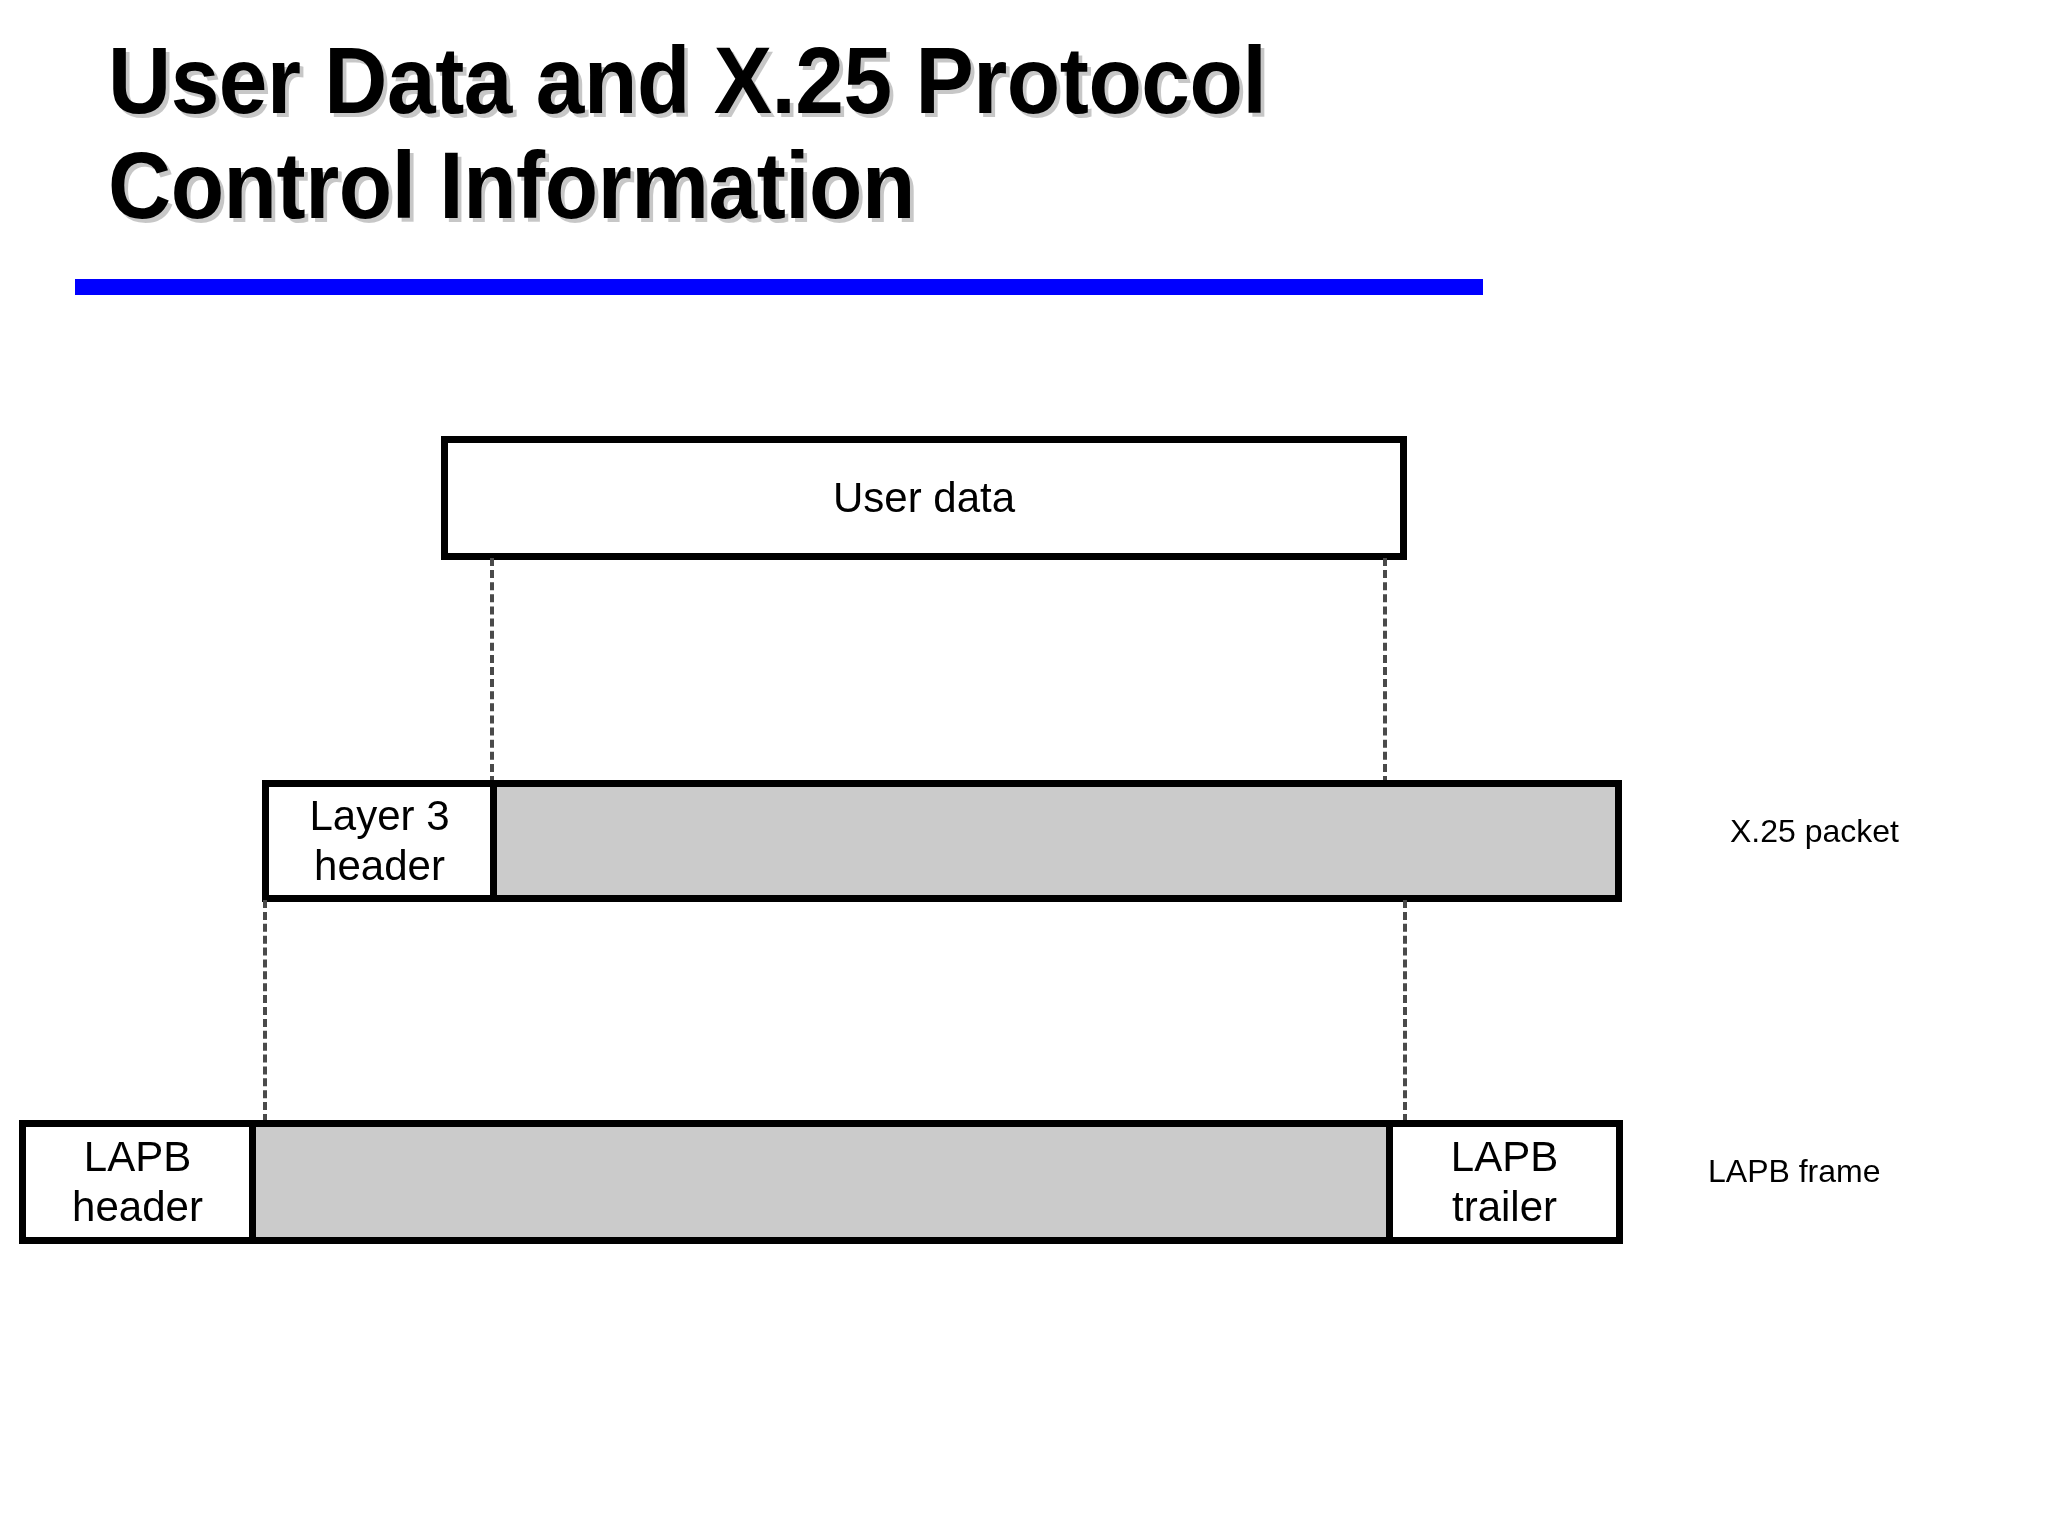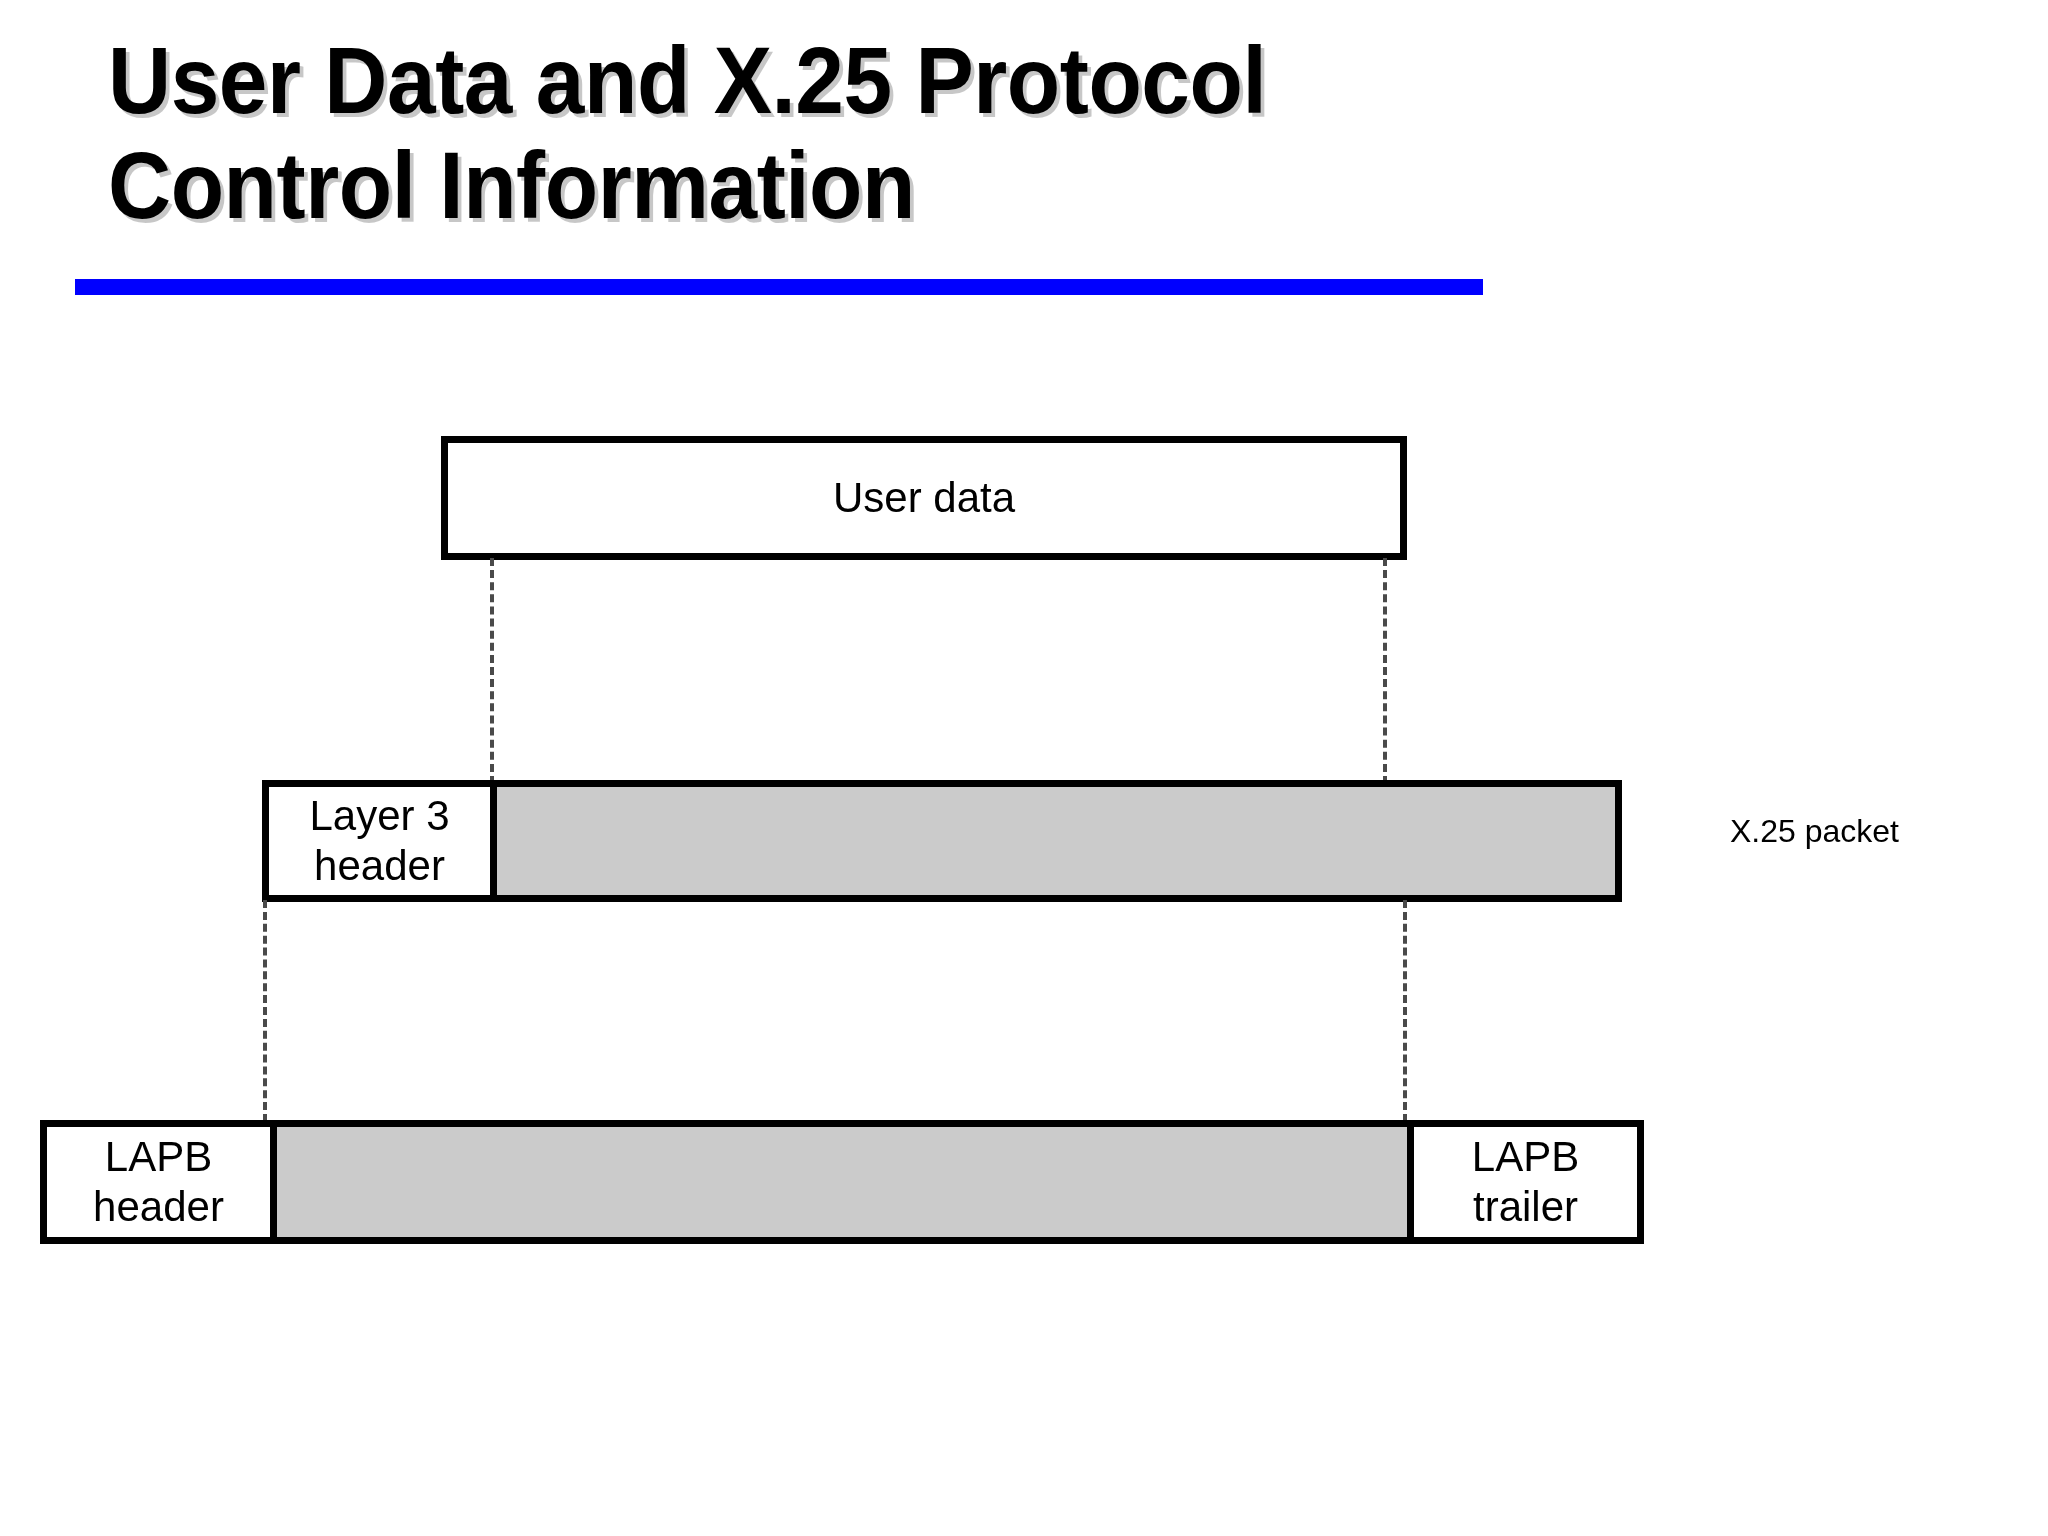--- a/index.html
+++ b/index.html
@@ -79,21 +79,21 @@
   .cell.divider-left  { border-left: 7px solid #000000; }
 
   
   #band-user-data {
     left: 441px;  top: 436px;  width: 966px;  height: 124px;
   }
   #band-x25 {
     left: 262px;  top: 780px;  width: 1360px; height: 122px;
   }
   #band-lapb {
-    left: 40px;   top: 1120px; width: 1604px; height: 124px;
+    left: 19px;   top: 1120px; width: 1604px; height: 124px;
   }
 
   
   .dashline {
     position: absolute;
     width: 0;
     border-left: 4px dashed #4a4a4a;
   }
   #dash-ud-left   { left: 490px;  top: 558px;  height: 226px; }
   #dash-ud-right  { left: 1383px; top: 558px;  height: 226px; }
@@ -140,14 +140,15 @@
   <div class="dashline" id="dash-x25-right"></div>
 
   <div class="band" id="band-lapb">
     <div class="cell white divider-right" style="flex:0 0 230px;">LAPB
 header</div>
     <div class="cell gray" style="flex:1 1 auto;"></div>
     <div class="cell white divider-left" style="flex:0 0 230px;">LAPB
 trailer</div>
   </div>
 
+  <div class="row-caption" id="caption-lapb">LAPB frame</div>
 
 </div>
 
 </body></html>

